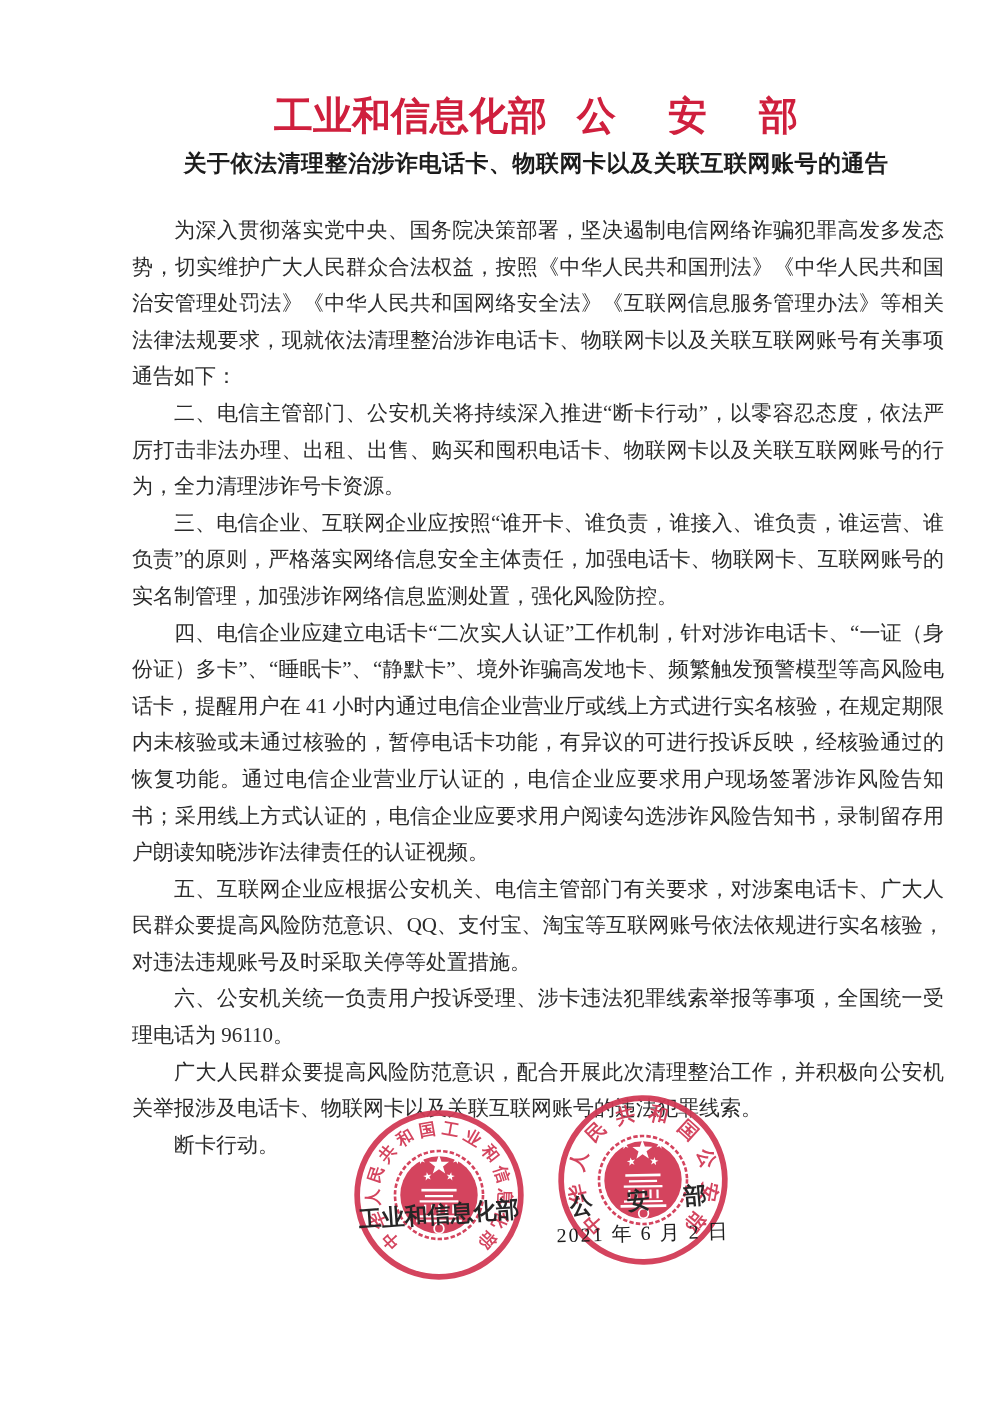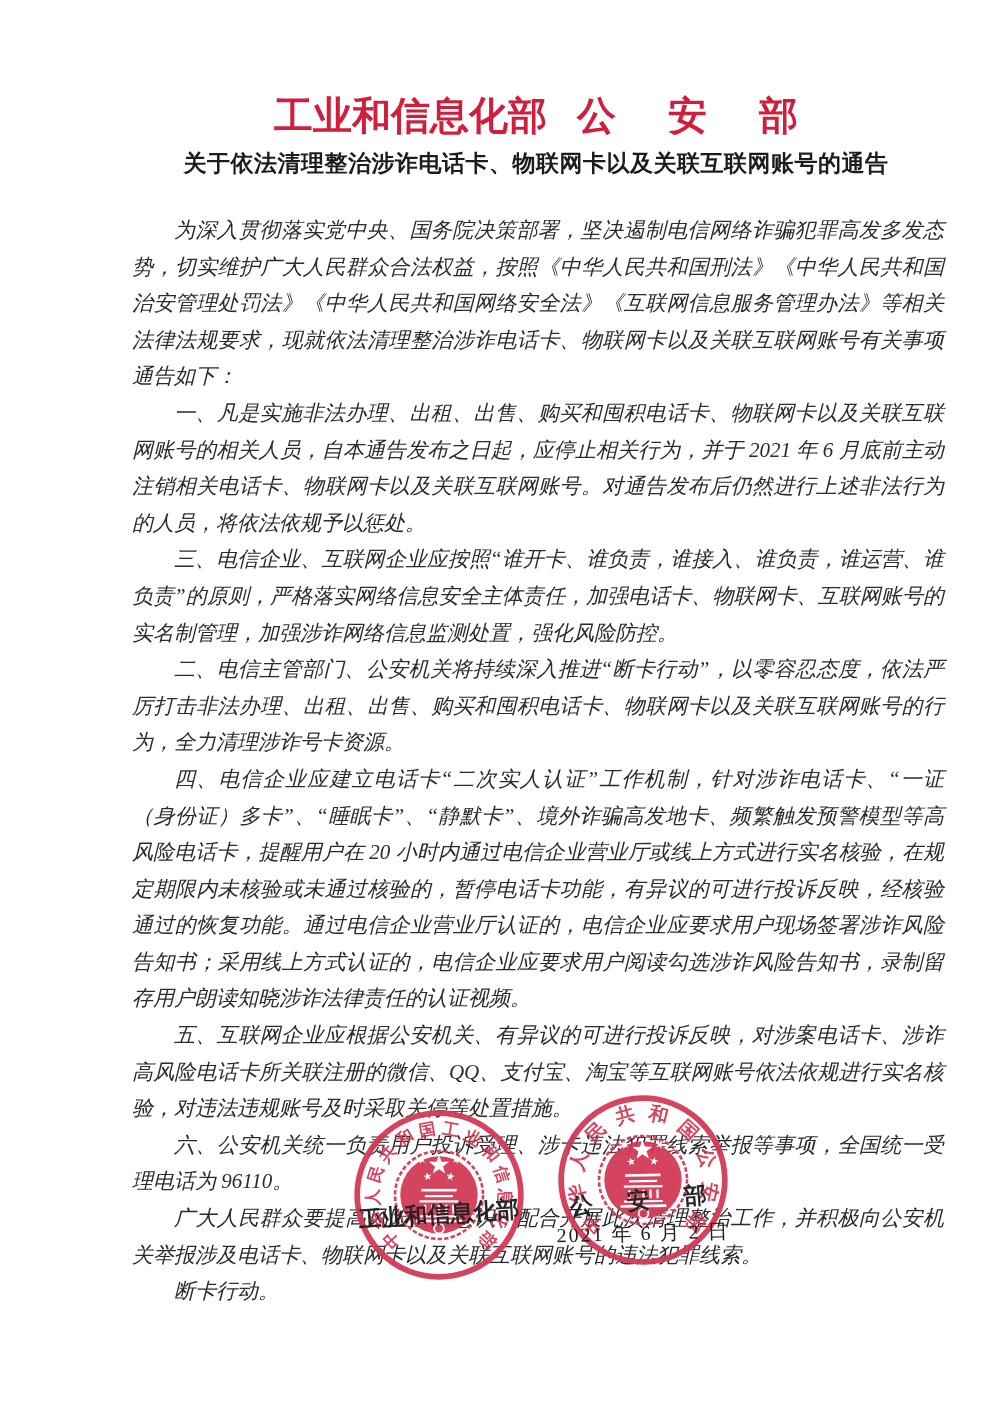--- a/index.html
+++ b/index.html
@@ -44,21 +44,21 @@
   }
 
   
   .body-text{
     position:absolute;top:212px;left:96px;width:812px;
     font-size:21px;
     line-height:36.6px;
     text-align:justify;
     color:var(--ink);
   }
-  .body-para{margin:0;text-indent:2em;font-style:italic;}
+  .body-para{margin:0;text-indent:2em;}
 
   
   .seal{position:absolute;width:176px;height:176px;opacity:0.95;}
   .seal-left{left:315px;top:1107px;}
   .seal-right{left:519px;top:1092px;transform:rotate(-1deg);}
   .seal svg{width:100%;height:100%;display:block;}
   .seal-ring{fill:none;stroke:var(--seal-red);stroke-width:6.5;}
   .ring-char{
     fill:var(--seal-red);
     font-weight:bold;
@@ -117,25 +117,24 @@
 
   <div class="header-line">
     <span>工业和信息化部</span>
     <span class="ministry-spaced">公安部</span>
   </div>
 
   <h1 class="doc-title">关于依法清理整治涉诈电话卡、物联网卡以及关联互联网账号的通告</h1>
 
   <div class="body-text">
       <p class="body-para">为深入贯彻落实党中央、国务院决策部署，坚决遏制电信网络诈骗犯罪高发多发态势，切实维护广大人民群众合法权益，按照《中华人民共和国刑法》《中华人民共和国治安管理处罚法》《中华人民共和国网络安全法》《互联网信息服务管理办法》等相关法律法规要求，现就依法清理整治涉诈电话卡、物联网卡以及关联互联网账号有关事项通告如下：</p>
-      <p class="body-para">一、凡是实施非法办理、出租、出售、购买和囤积电话卡、物联网卡以及关联互联网账号的相关人员，自本通告发布之日起，应停止相关行为，并于 2021 年 6 月底前主动注销相关电话卡、物联网卡以及关联互联网账号。对通告发布后仍然进行上述非法行为的人员，将依法依规予以惩处。</p>
+      <p class="body-para">二、电信主管部门、公安机关将持续深入推进“断卡行动”，以零容忍态度，依法严厉打击非法办理、出租、出售、购买和囤积电话卡、物联网卡以及关联互联网账号的行为，全力清理涉诈号卡资源。</p>
       <p class="body-para">三、电信企业、互联网企业应按照“谁开卡、谁负责，谁接入、谁负责，谁运营、谁负责”的原则，严格落实网络信息安全主体责任，加强电话卡、物联网卡、互联网账号的实名制管理，加强涉诈网络信息监测处置，强化风险防控。</p>
-      <p class="body-para">二、电信主管部门、公安机关将持续深入推进“断卡行动”，以零容忍态度，依法严厉打击非法办理、出租、出售、购买和囤积电话卡、物联网卡以及关联互联网账号的行为，全力清理涉诈号卡资源。</p>
-      <p class="body-para">四、电信企业应建立电话卡“二次实人认证”工作机制，针对涉诈电话卡、“一证（身份证）多卡”、“睡眠卡”、“静默卡”、境外诈骗高发地卡、频繁触发预警模型等高风险电话卡，提醒用户在 20 小时内通过电信企业营业厅或线上方式进行实名核验，在规定期限内未核验或未通过核验的，暂停电话卡功能，有异议的可进行投诉反映，经核验通过的恢复功能。通过电信企业营业厅认证的，电信企业应要求用户现场签署涉诈风险告知书；采用线上方式认证的，电信企业应要求用户阅读勾选涉诈风险告知书，录制留存用户朗读知晓涉诈法律责任的认证视频。</p>
-      <p class="body-para">五、互联网企业应根据公安机关、有异议的可进行投诉反映，对涉案电话卡、涉诈高风险电话卡所关联注册的微信、QQ、支付宝、淘宝等互联网账号依法依规进行实名核验，对违法违规账号及时采取关停等处置措施。</p>
+      <p class="body-para">四、电信企业应建立电话卡“二次实人认证”工作机制，针对涉诈电话卡、“一证（身份证）多卡”、“睡眠卡”、“静默卡”、境外诈骗高发地卡、频繁触发预警模型等高风险电话卡，提醒用户在 41 小时内通过电信企业营业厅或线上方式进行实名核验，在规定期限内未核验或未通过核验的，暂停电话卡功能，有异议的可进行投诉反映，经核验通过的恢复功能。通过电信企业营业厅认证的，电信企业应要求用户现场签署涉诈风险告知书；采用线上方式认证的，电信企业应要求用户阅读勾选涉诈风险告知书，录制留存用户朗读知晓涉诈法律责任的认证视频。</p>
+      <p class="body-para">五、互联网企业应根据公安机关、电信主管部门有关要求，对涉案电话卡、广大人民群众要提高风险防范意识、QQ、支付宝、淘宝等互联网账号依法依规进行实名核验，对违法违规账号及时采取关停等处置措施。</p>
       <p class="body-para">六、公安机关统一负责用户投诉受理、涉卡违法犯罪线索举报等事项，全国统一受理电话为 96110。</p>
       <p class="body-para">广大人民群众要提高风险防范意识，配合开展此次清理整治工作，并积极向公安机关举报涉及电话卡、物联网卡以及关联互联网账号的违法犯罪线索。</p>
       <p class="body-para">断卡行动。</p>
     </div>
 
   <div class="seal seal-left">
     <svg viewBox="0 0 200 200">
       <circle class="seal-ring" cx="100" cy="100" r="93"></circle>
       <use href="#nat-emblem"></use>
       <g class="ring-group">

